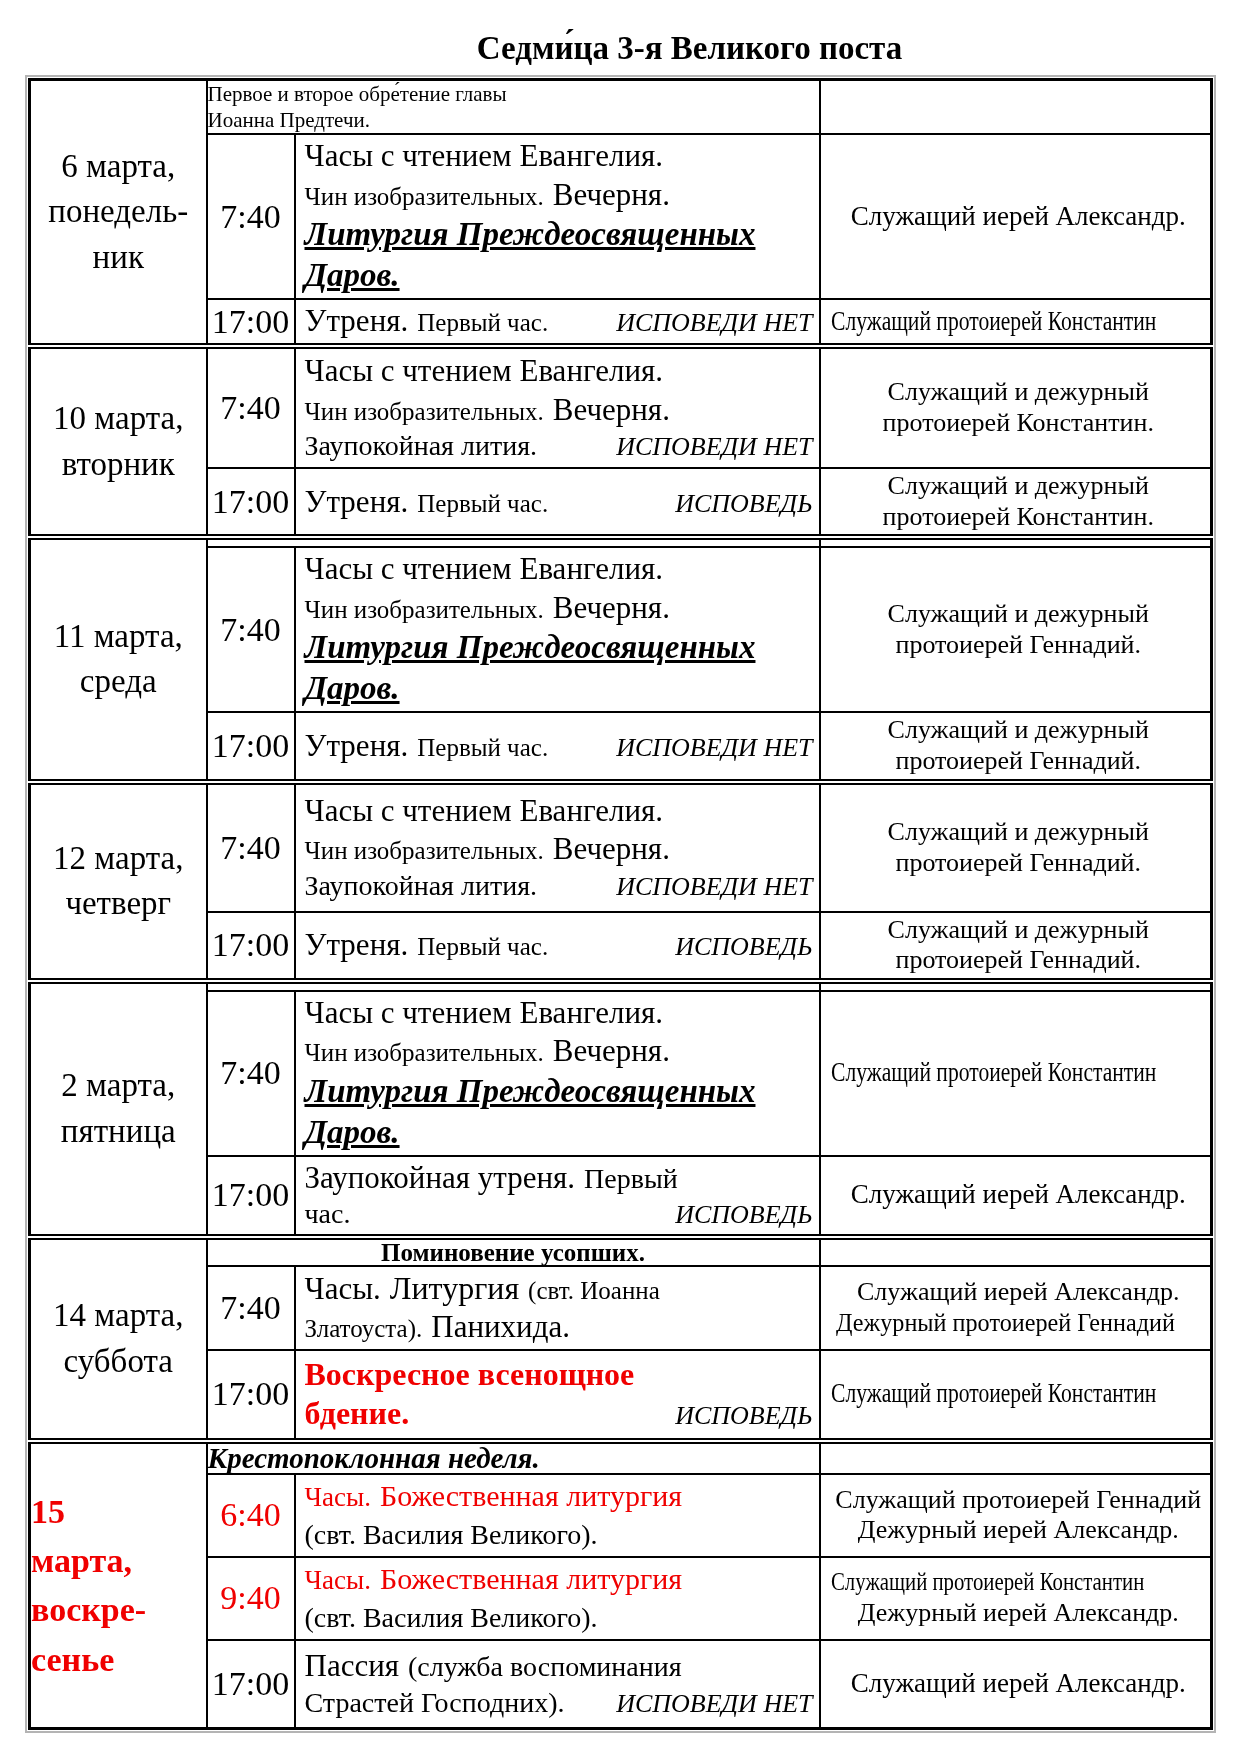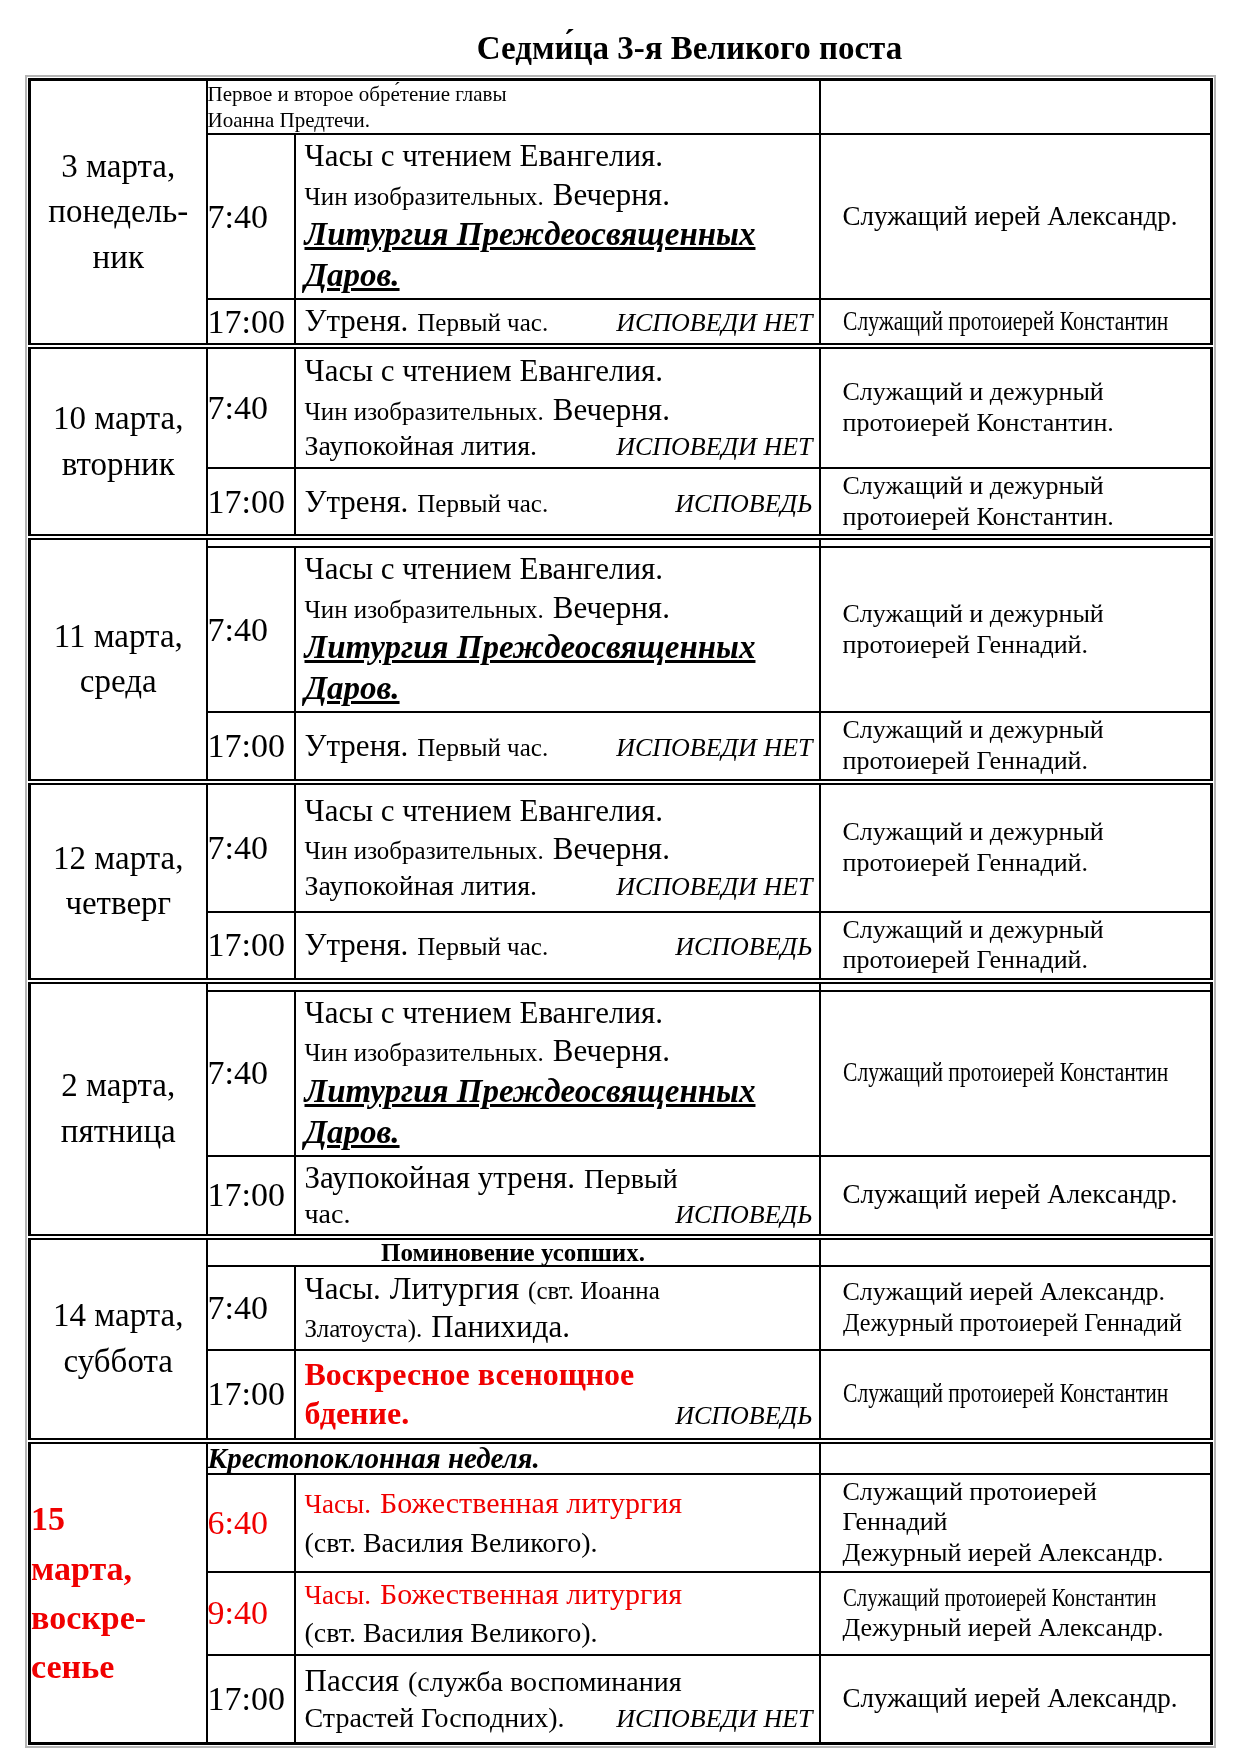--- a/index.html
+++ b/index.html
@@ -7,24 +7,24 @@
        font-family:"Liberation Serif","DejaVu Serif",serif;}
   .title{margin-top:30px;padding-left:138px;text-align:center;
          font-weight:bold;font-size:33px;line-height:1.15;}
   table.sched{border-collapse:collapse;table-layout:fixed;
         margin:10px 0 0 28px;width:1182px;
         border:3px solid #000;outline:2px solid #b4b4b4;outline-offset:1px;}
   td{border:2px solid #000;padding:0;vertical-align:middle;overflow:hidden;}
   tbody.sep > tr:first-child > td{border-top:6px double #000;}
   .day{ text-align:center;font-size:33px;line-height:1.38;}
   .day-red{color:var(--accent-red,#f00000);font-weight:bold;font-size:34px;line-height:1.45;}
-  .time{ font-size:34px;}
+  .time{ text-align:center;font-size:34px;}
   .time.red{color:var(--accent-red,#f00000);}
   .service{padding:2px 6px 2px 9px;font-size:31px;line-height:1.24;text-align:left;}
-  .clergy{padding:2px 4px 2px 22px;font-size:27px;line-height:1.18;text-align:left;}
+  .clergy{padding:2px 4px 2px 10px;font-size:27px;line-height:1.18;text-align:center;}
   .clergy.c2{font-size:26px;}
   .grp-hdr{ font-size:21px;line-height:1.25;}
   .grp-hdr-bold{ text-align:center;font-weight:bold;font-size:25px;line-height:1.0;}
   .grp-hdr-bi{ text-align:left;font-weight:bold;font-style:italic;font-size:29px;line-height:1.0;}
   .sline{display:block;}
   .spread{display:flex;justify-content:space-between;align-items:baseline;}
   .seg + .seg{margin-left:9px;text-align:right;}
   .lg{font-size:31px;}
   .xl{font-size:32px;}
   .md{font-size:25px;}
@@ -47,21 +47,21 @@
   <colgroup>
     <col style="width:177px">
       <col style="width:88px">
       <col style="width:525px">
       <col style="width:392px">
   </colgroup>
 
   <tbody>
     <tr style="height:52px">
       <td class="day" rowspan="3">
-        <span>3 марта,</span><br>
+        <span>6 марта,</span><br>
         <span>понедель-</span><br>
         <span>ник</span>
       </td>
       <td class="grp-hdr" colspan="2">
         <span>Первое и второе обре́тение главы</span><br>
         <span>Иоанна Предтечи.</span>
       </td>
       <td></td>
     </tr>
     <tr style="height:160px">

